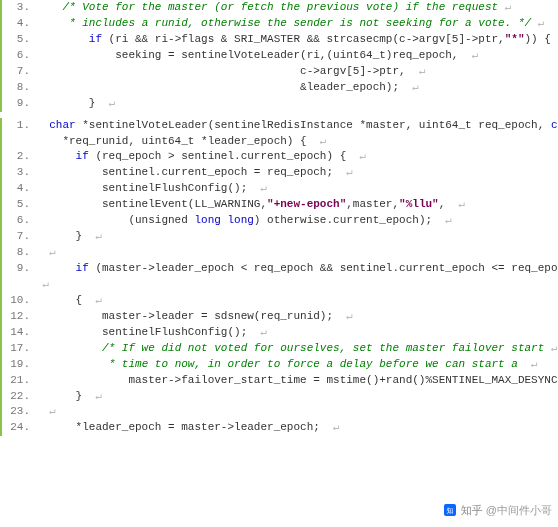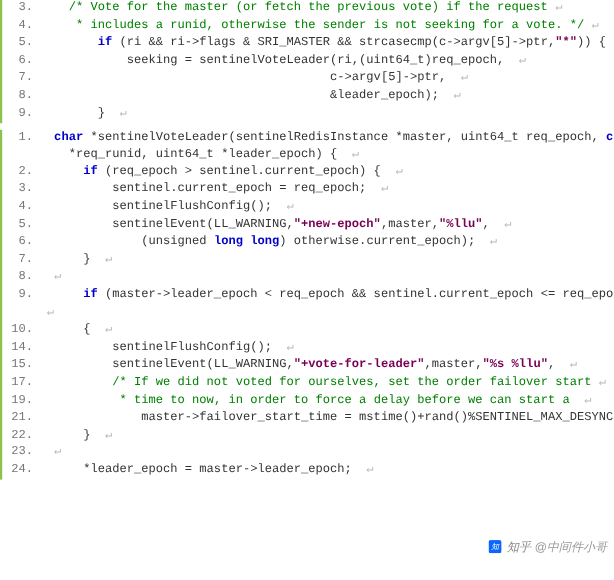--- a/index.html
+++ b/index.html
@@ -29,33 +29,32 @@
     color: #777;
     padding-right: 6px;
     flex-shrink: 0;
     -webkit-user-select: none;
     user-select: none;
   }
   .code {
     flex: 1;
     overflow: hidden;
   }
-  .c-comment { color: #008000; }
-  .c-kw { color: #0000cc; font-weight: bold; }
-  .c-type { color: #0000cc; font-weight: bold; margin-top: 11px; }
+  .c-comment { color: #008000; font-style: italic; }
+  .c-kw { color: #0000cc; font-weight: normal; }
+  .c-type { color: #0000cc; font-weight: normal; margin-top: 11px; }
   .c-str { color: #7a0055; font-weight: bold; }
   .nl { color: #bbb; }
   .watermark {
     position: fixed;
     right: 6px;
-    bottom: 20px;
+    bottom: 8px;
     font-size: 11px;
     color: #999;
     font-family: sans-serif;
-    font-style: italic;
   }
   .watermark .zh { color: #888; }
   .watermark svg { vertical-align: -2px; margin-right: 2px; }
 </style>
 </head>
 <body>
 
 <div class="block">
     <div class="line"><span class="ln">3.</span><span class="code"><span>    </span><span class="c-comment">/* Vote for the master (or fetch the previous vote) if the request</span><span class="nl"> ↵</span></span></div>
     <div class="line"><span class="ln">4.</span><span class="code"><span>     </span><span class="c-comment">* includes a runid, otherwise the sender is not seeking for a vote. */</span><span class="nl"> ↵</span></span></div>
@@ -71,23 +70,23 @@
     <div class="line"><span class="ln">2.</span><span class="code"><span>      </span><span class="c-kw">if</span><span> (req_epoch &gt; sentinel.current_epoch) {  </span><span class="nl">↵</span></span></div>
     <div class="line"><span class="ln">3.</span><span class="code"><span>          sentinel.current_epoch = req_epoch;  </span><span class="nl">↵</span></span></div>
     <div class="line"><span class="ln">4.</span><span class="code"><span>          sentinelFlushConfig();  </span><span class="nl">↵</span></span></div>
     <div class="line"><span class="ln">5.</span><span class="code"><span>          sentinelEvent(LL_WARNING,</span><span class="c-str">"+new-epoch"</span><span>,master,</span><span class="c-str">"%llu"</span><span>,  </span><span class="nl">↵</span></span></div>
     <div class="line"><span class="ln">6.</span><span class="code"><span>              (unsigned </span><span class="c-kw">long long</span><span>) otherwise.current_epoch);  </span><span class="nl">↵</span></span></div>
     <div class="line"><span class="ln">7.</span><span class="code"><span>      }  </span><span class="nl">↵</span></span></div>
     <div class="line"><span class="ln">8.</span><span class="code"><span>  </span><span class="nl">↵</span></span></div>
     <div class="line"><span class="ln">9.</span><span class="code"><span>      </span><span class="c-kw">if</span><span> (master-&gt;leader_epoch &lt; req_epoch &amp;&amp; sentinel.current_epoch &lt;= req_epoch)</span></span></div>
     <div class="line"><span class="ln"></span><span class="code"><span class="nl"> ↵</span></span></div>
     <div class="line"><span class="ln">10.</span><span class="code"><span>      {  </span><span class="nl">↵</span></span></div>
+    <div class="line"><span class="ln">12.</span><span class="code"><span>          master-&gt;leader = sdsnew(req_runid);  </span><span class="nl">↵</span></span></div>
     <div class="line"><span class="ln">14.</span><span class="code"><span>          sentinelFlushConfig();  </span><span class="nl">↵</span></span></div>
-    <div class="line"><span class="ln">15.</span><span class="code"><span>          sentinelEvent(LL_WARNING,</span><span class="c-str">"+vote-for-leader"</span><span>,master,</span><span class="c-str">"%s %llu"</span><span>,  </span><span class="nl">↵</span></span></div>
-    <div class="line"><span class="ln">17.</span><span class="code"><span>          </span><span class="c-comment">/* If we did not voted for ourselves, set the order failover start</span><span class="nl"> ↵</span></span></div>
+    <div class="line"><span class="ln">17.</span><span class="code"><span>          </span><span class="c-comment">/* If we did not voted for ourselves, set the master failover start</span><span class="nl"> ↵</span></span></div>
     <div class="line"><span class="ln">19.</span><span class="code"><span>           </span><span class="c-comment">* time to now, in order to force a delay before we can start a</span><span class="nl">  ↵</span></span></div>
     <div class="line"><span class="ln">21.</span><span class="code"><span>              master-&gt;failover_start_time = mstime()+rand()%SENTINEL_MAX_DESYNC;</span></span></div>
     <div class="line"><span class="ln">22.</span><span class="code"><span>      }  </span><span class="nl">↵</span></span></div>
     <div class="line"><span class="ln">23.</span><span class="code"><span>  </span><span class="nl">↵</span></span></div>
     <div class="line"><span class="ln">24.</span><span class="code"><span>      *leader_epoch = master-&gt;leader_epoch;  </span><span class="nl">↵</span></span></div>
   </div>
 
 <div class="watermark">
   <svg width="12" height="12" viewBox="0 0 24 24">
       <rect width="24" height="24" rx="4" fill="#0a66ff"></rect>

